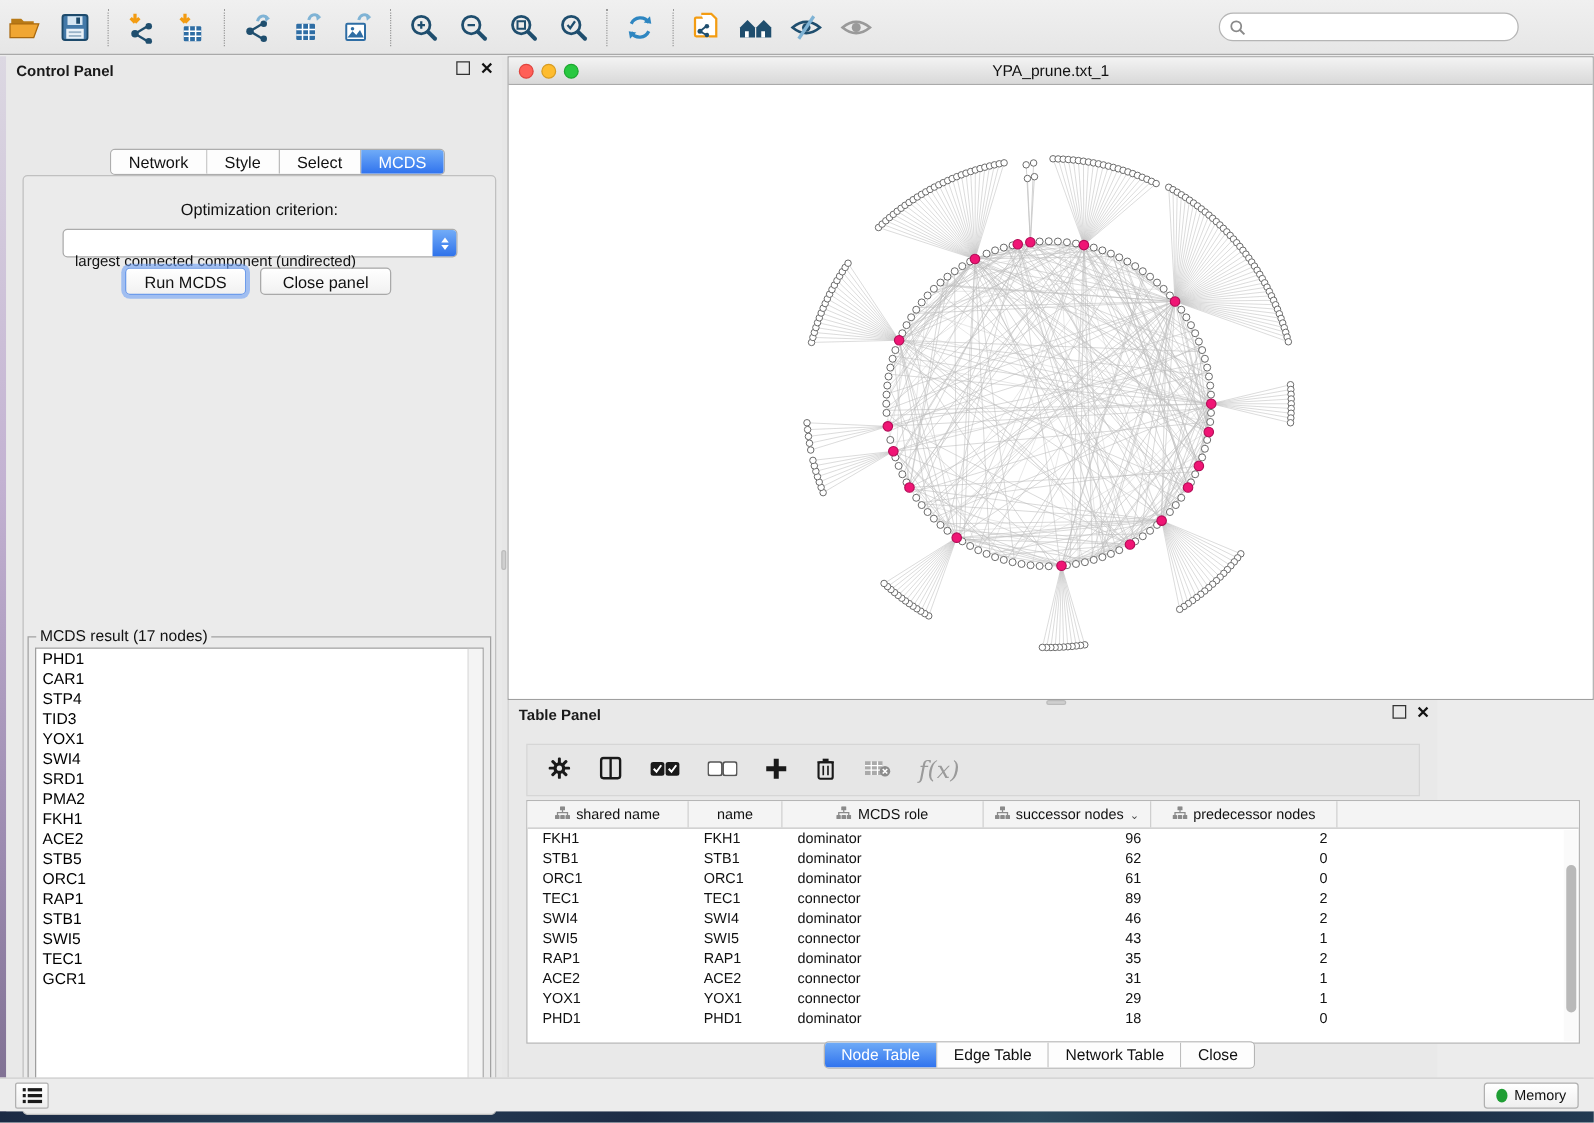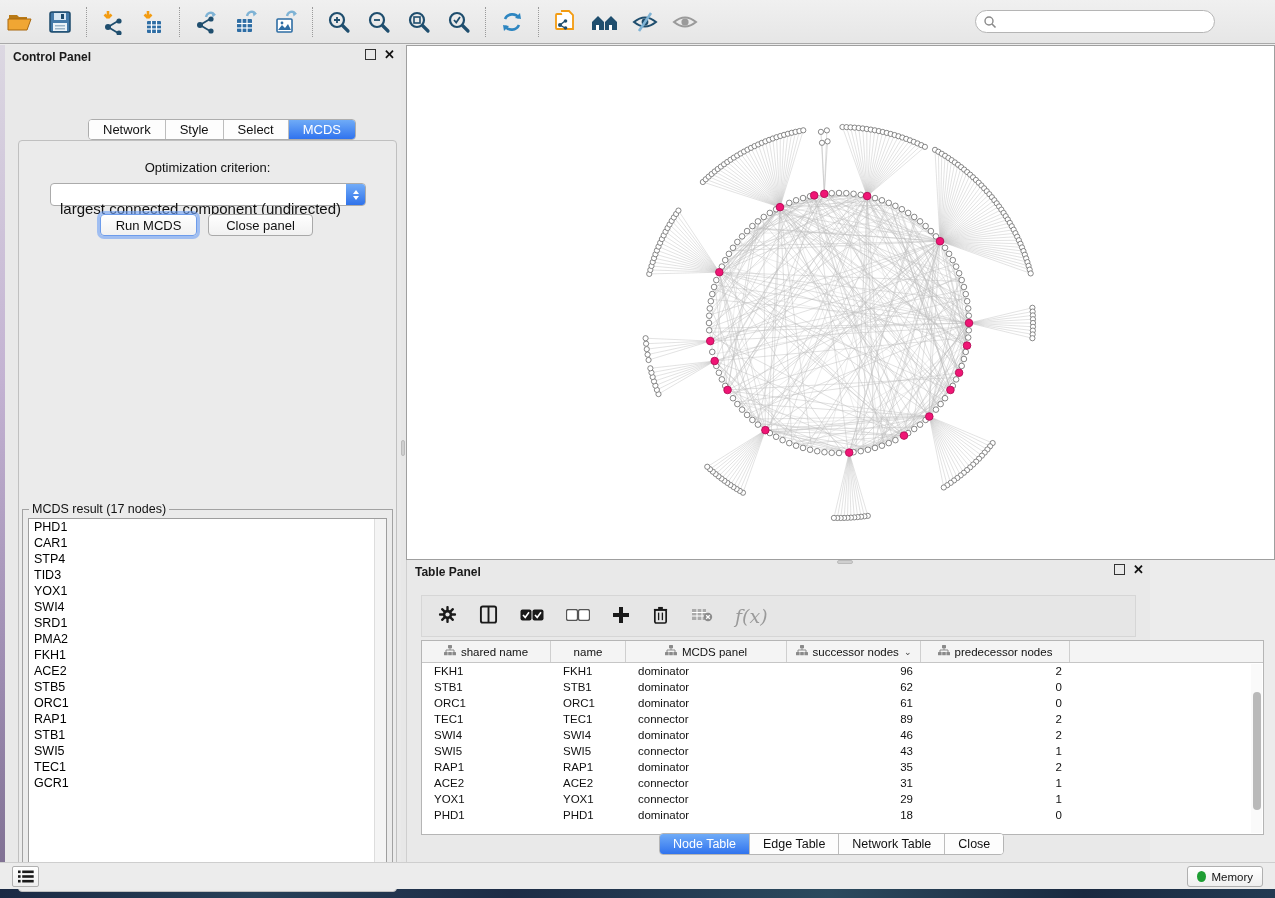--- a/index.html
+++ b/index.html
@@ -39,21 +39,21 @@
   .cp-tab:last-child { border-right:none; }
   .cp-tab.active { background:linear-gradient(#6fabf7,#3073ee); color:#fff; }
 
   #cp-content { left:13px; top:95px; width:379px; height:752px;
     background:#ebebeb; border:1px solid #c0c0c0; border-radius:4px; }
   #opt-label { position:absolute; left:0; right:0; top:19px; text-align:center;
     font-size:13px; color:#111; }
   #criterion-select { position:absolute; left:31px; top:42px; width:316px; height:23px;
     background:#fff; border:1px solid #ababab; border-radius:4px;
     display:flex; align-items:center; }
-  #criterion-select .sel-text { flex:1; padding-left:9px; font-size:15px; white-space:nowrap;margin-top:28px; }
+  #criterion-select .sel-text { flex:1; padding-left:9px; font-size:12px; white-space:nowrap;margin-top:28px; }
   #criterion-select .stepper { width:19px; height:21px; margin-right:0px;
     background:linear-gradient(#72acf8,#2f72ea); border-radius:0 3px 3px 0;
     display:flex; flex-direction:column; align-items:center; justify-content:center; gap:2px; }
   .chev { width:0; height:0; border-left:3.5px solid transparent; border-right:3.5px solid transparent; }
   .chev.up { border-bottom:4px solid #fff; }
   .chev.dn { border-top:4px solid #fff; }
 
   .cp-btn { position:absolute; top:73px; height:22px; background:linear-gradient(#fff,#f1f1f1);
     border:1px solid #a9a9a9; border-radius:4px; font-size:13px;
     display:flex; align-items:center; justify-content:center; color:#111; }
@@ -342,20 +342,26 @@
         </div>
     </div>
   </div>
 </div>
 
 <div id="v-split" class="abs">
   <div class="grip" style="left:0px; top:395px; width:4px; height:16px;"></div>
 </div>
 
 <div id="net-window" class="abs">
+  <div id="net-titlebar">
+    <span id="tl-red" class="traffic"></span>
+    <span id="tl-yellow" class="traffic"></span>
+    <span id="tl-green" class="traffic"></span>
+    <div id="net-title">YPA_prune.txt_1</div>
+  </div>
   <div id="net-canvas">
     <svg id="net-svg" width="867" height="491">
         <line x1="312.33436905118276" y1="204.20495329639436" x2="536.6397606392516" y2="332.1396168862675" stroke="#bcbcbc" stroke-width="0.6" opacity="0.75"></line>
         <line x1="312.33436905118276" y1="204.20495329639436" x2="555.1987448342738" y2="213.50217751183231" stroke="#bcbcbc" stroke-width="0.6" opacity="0.75"></line>
         <line x1="312.33436905118276" y1="204.20495329639436" x2="353.96771598670176" y2="358.9757791587443" stroke="#bcbcbc" stroke-width="0.6" opacity="0.75"></line>
         <line x1="312.33436905118276" y1="204.20495329639436" x2="494.8182578251147" y2="368.8150538541252" stroke="#bcbcbc" stroke-width="0.6" opacity="0.75"></line>
         <line x1="312.33436905118276" y1="204.20495329639436" x2="372.8458333979493" y2="139.23824217982508" stroke="#bcbcbc" stroke-width="0.6" opacity="0.75"></line>
         <line x1="312.33436905118276" y1="204.20495329639436" x2="560.189568084418" y2="276.62023668534516" stroke="#bcbcbc" stroke-width="0.6" opacity="0.75"></line>
         <line x1="312.33436905118276" y1="204.20495329639436" x2="450.9056702117994" y2="126.38205555272359" stroke="#bcbcbc" stroke-width="0.6" opacity="0.75"></line>
         <line x1="312.33436905118276" y1="204.20495329639436" x2="524.0712446304132" y2="346.77628186087406" stroke="#bcbcbc" stroke-width="0.6" opacity="0.75"></line>
@@ -1229,21 +1235,21 @@
         <div class="th" style="width: 161px;">
           <span><svg width="12" height="11" viewBox="0 0 12 11">
               <g fill="#8a8a8a">
                 <rect x="4" y="0" width="4" height="3.2" rx="0.5"></rect>
                 <rect x="0" y="7" width="3.6" height="3.2" rx="0.5"></rect>
                 <rect x="4.2" y="7" width="3.6" height="3.2" rx="0.5"></rect>
                 <rect x="8.4" y="7" width="3.6" height="3.2" rx="0.5"></rect>
               </g>
               <path d="M6 3v2M2 7V5h8v2" stroke="#8a8a8a" fill="none" stroke-width="1"></path>
             </svg></span>
-          <span>MCDS panel</span>
+          <span>MCDS role</span>
         </div>
         <div class="th" style="width: 134px;">
           <span><svg width="12" height="11" viewBox="0 0 12 11">
               <g fill="#8a8a8a">
                 <rect x="4" y="0" width="4" height="3.2" rx="0.5"></rect>
                 <rect x="0" y="7" width="3.6" height="3.2" rx="0.5"></rect>
                 <rect x="4.2" y="7" width="3.6" height="3.2" rx="0.5"></rect>
                 <rect x="8.4" y="7" width="3.6" height="3.2" rx="0.5"></rect>
               </g>
               <path d="M6 3v2M2 7V5h8v2" stroke="#8a8a8a" fill="none" stroke-width="1"></path>

